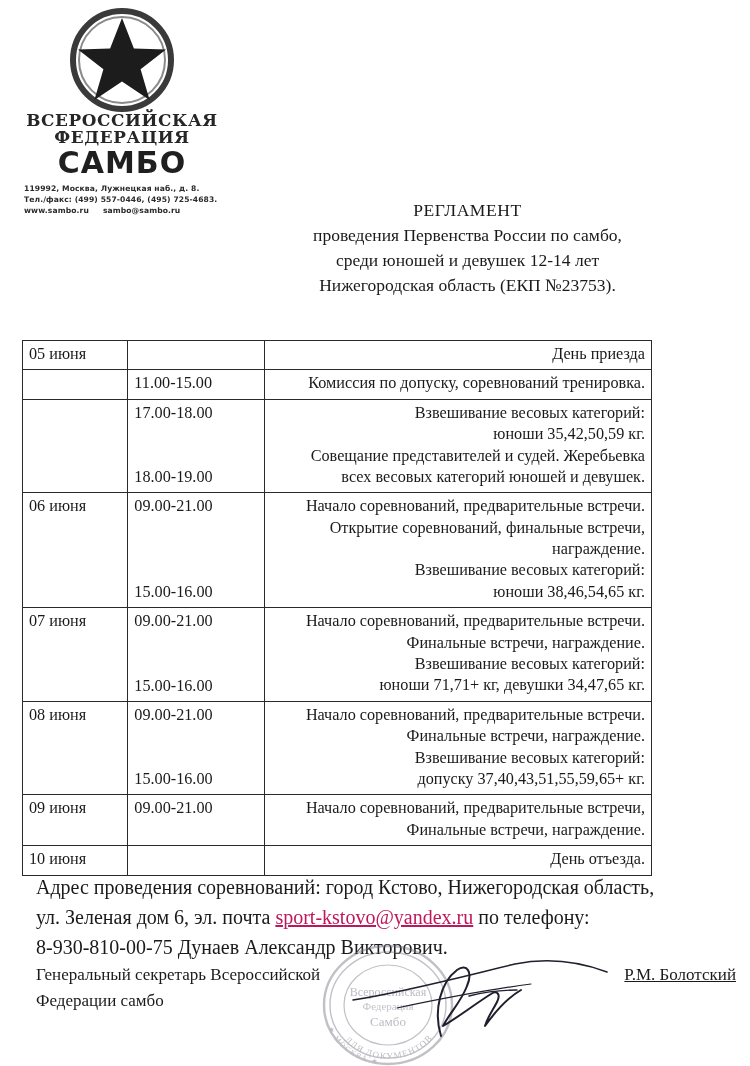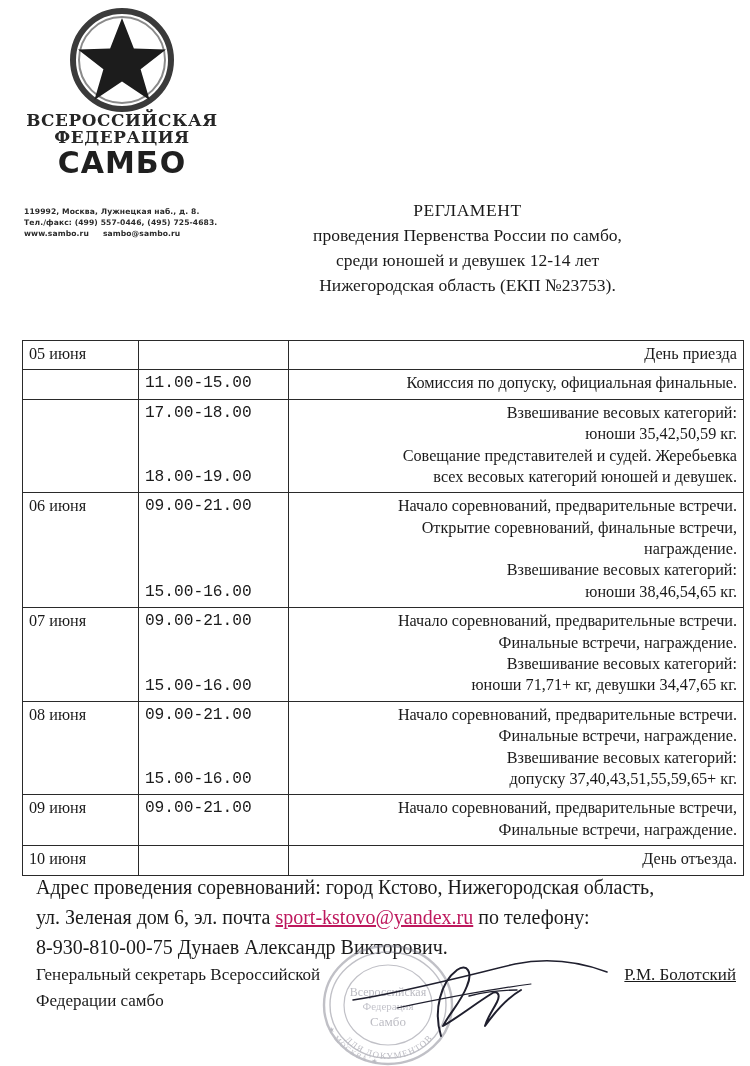--- a/index.html
+++ b/index.html
@@ -46,21 +46,21 @@
   .fed-line3 {
     font-family: "DejaVu Sans", sans-serif;
     font-size: 30px;
     font-weight: bold;
     letter-spacing: 1px;
     line-height: 1.0;
     margin-top: 1px;
     color: #1f1f1f;
   }
   .contact {
-    margin-top: 28px;
+    margin-top: 5px;
     font-family: "DejaVu Sans", sans-serif;
     font-weight: bold;
     font-size: 7.6px;
     line-height: 1.45;
     color: #2b2b2b;
     text-align: left;
     letter-spacing: 0.1px;
     padding-left: 2px;
   }
   .contact .row3 .mail { margin-left: 14px; }
@@ -75,36 +75,36 @@
     font-size: 17.5px;
     line-height: 1.42;
   }
   .title-main { letter-spacing: 0.6px; }
 
   
   .schedule {
     position: absolute;
     left: 22px;
     top: 340px;
-    width: 722px;
+    width: 630px;
     border-collapse: collapse;
     font-size: 16.2px;
     line-height: 1.32;
   }
   .schedule td {
     border: 1px solid #2a2a2a;
     vertical-align: top;
     padding: 3px 6px 4px 6px;
   }
   .col-date   { width: 116px; }
   .col-time   { width: 150px; }
   .col-detail { width: 456px; }
 
   .cell-date   { white-space: nowrap; }
-  .cell-time   { white-space: nowrap; font-family: Liberation Mono, monospace; }
+  .cell-time   { white-space: nowrap; }
   .cell-detail { }
 
   .sub { display: block; text-align: right; }
   .sub + .sub { margin-top: 0; }
 
   
   .stack > div { min-height: 21.4px; }
 
   
   .footer-address {
@@ -205,21 +205,21 @@
         <td class="cell-detail">
           <span class="sub">День приезда</span>
         </td>
       </tr>
       <tr>
         <td class="cell-date"></td>
         <td class="cell-time stack">
           <div>11.00-15.00</div>
         </td>
         <td class="cell-detail">
-          <span class="sub">Комиссия по допуску, официальная финальные.</span>
+          <span class="sub">Комиссия по допуску, соревнований тренировка.</span>
         </td>
       </tr>
       <tr>
         <td class="cell-date"></td>
         <td class="cell-time stack">
           <div>17.00-18.00</div>
           <div style="margin-top: 42.8px;">18.00-19.00</div>
         </td>
         <td class="cell-detail">
           <span class="sub">Взвешивание весовых категорий:</span>

